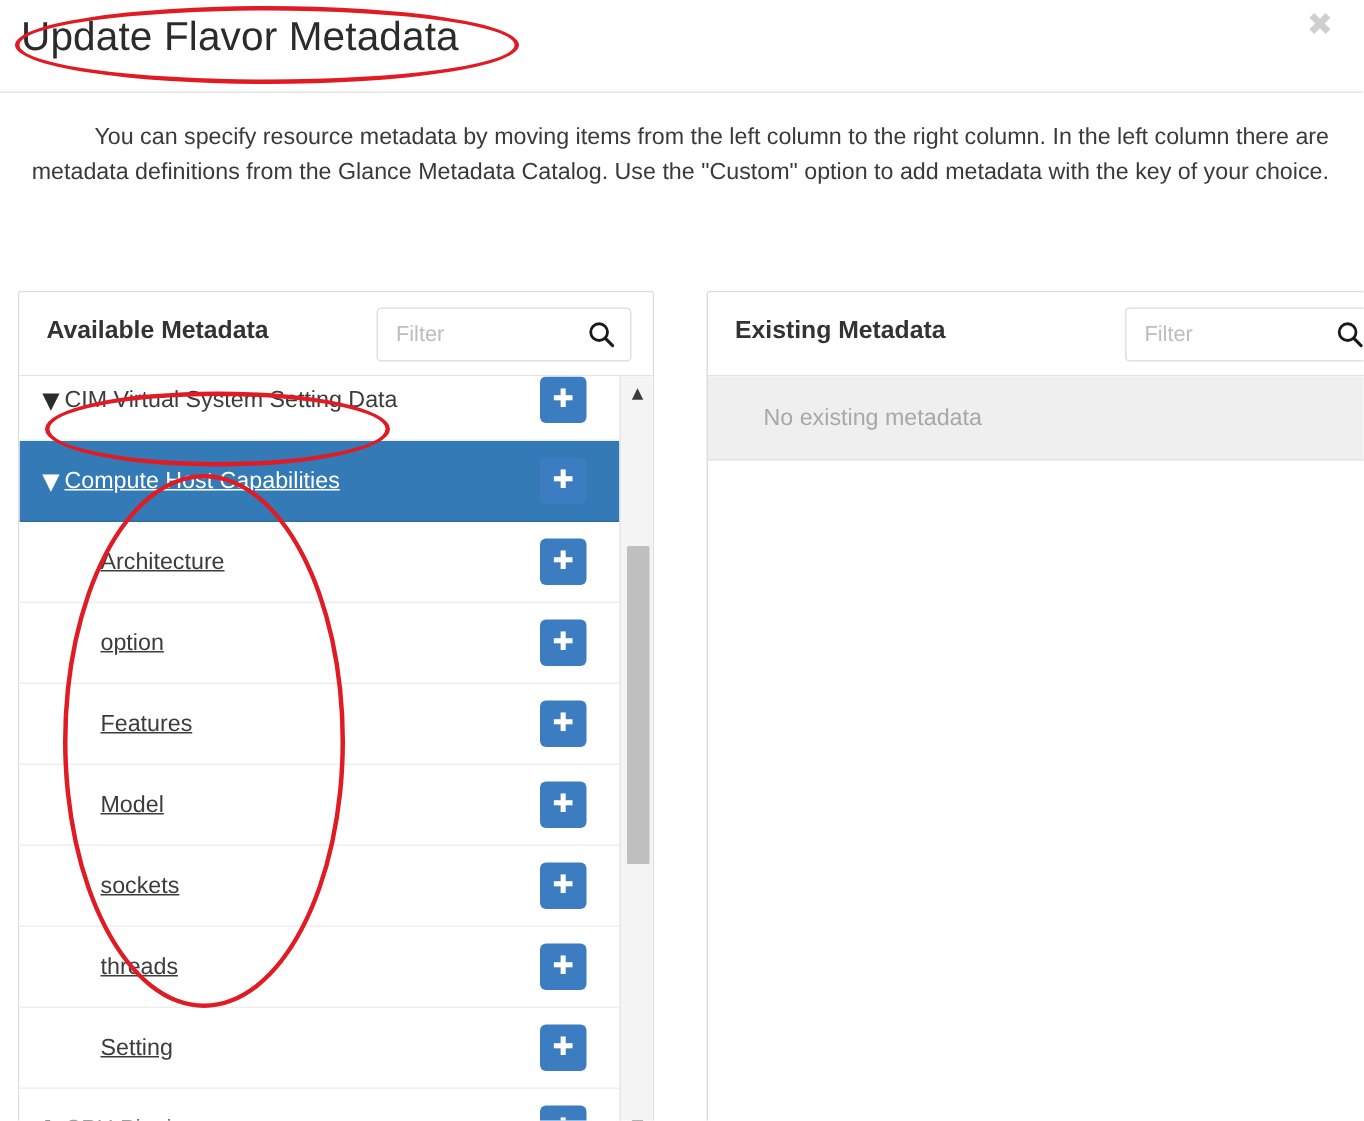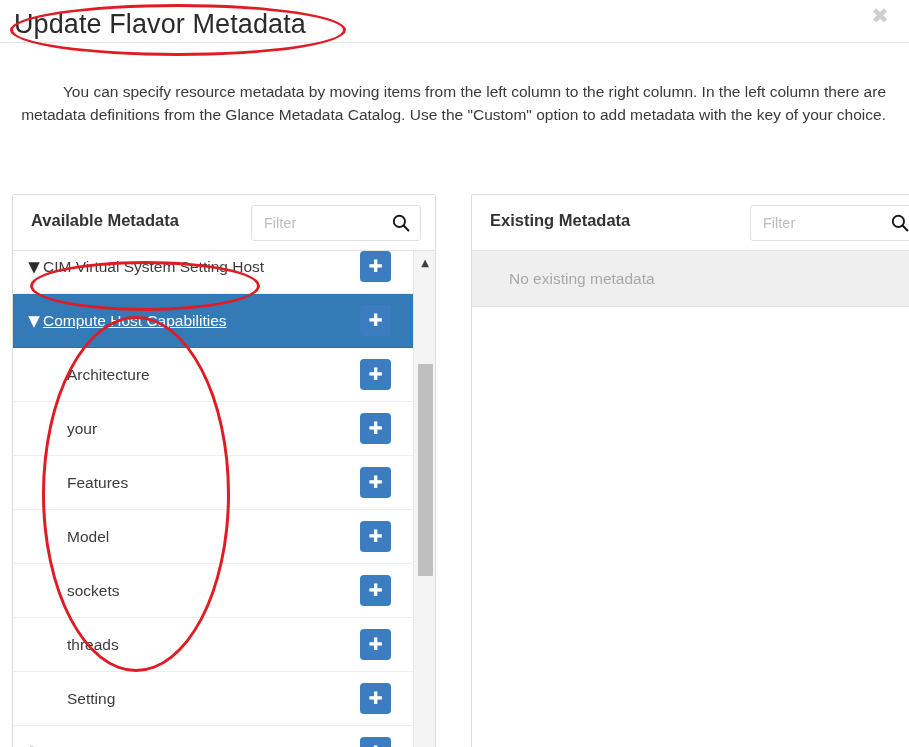--- a/index.html
+++ b/index.html
@@ -13,21 +13,21 @@
   #root {
     position: relative;
     width: 909px; height: 747px;
     background: #ffffff;
   }
 
   
   .modal-header {
     position: absolute;
     left: 0; top: 0;
-    width: 909px; height: 43px;
+    width: 909px; height: 62px;
     border-bottom: 1px solid #e5e5e5;
     background: #ffffff;
   }
   .modal-title {
     position: absolute;
     left: 14px; top: 9px;
     font-size: 27px;
     font-weight: 400;
     color: #2b2b2b;
     letter-spacing: 0.1px;
@@ -135,21 +135,21 @@
   }
   .row-label {
     position: absolute;
     top: 0; left: 30px;
     height: 54px;
     line-height: 54px;
     font-size: 15.5px;
     color: #3c3c3c;
     white-space: nowrap;
   }
-  .row.child .row-label { left: 54px; }
+  .row.child .row-label { left: 54px; text-decoration: underline; }
   .row.selected {
     background: #337ab7;
     border-bottom: 1px solid #2f6ea5;
   }
   .row.selected .row-label { color: #ffffff; text-decoration: underline; }
 
   .chev {
     position: absolute;
     left: 14px; top: 0;
     height: 54px;
@@ -268,40 +268,40 @@
             <line x1="11.6" y1="11.6" x2="16.4" y2="16.4" stroke="#1a1a1a" stroke-width="2.1" stroke-linecap="round"></line>
           </svg>
         </span>
       </div>
     </div>
 
     <div class="list-body">
       <div class="list-scroll" id="available-rows">
           <div class="row">
             <span class="chev">▼</span>
-            <span class="row-label">CIM Virtual System Setting Host</span>
+            <span class="row-label">CIM Virtual System Setting Data</span>
             <button class="add-btn">
               <span class="plus">✚</span>
             </button>
           </div>
           <div class="row selected">
             <span class="chev">▼</span>
             <span class="row-label">Compute Host Capabilities</span>
             <button class="add-btn">
               <span class="plus">✚</span>
             </button>
           </div>
           <div class="row child">
             <span class="row-label">Architecture</span>
             <button class="add-btn">
               <span class="plus">✚</span>
             </button>
           </div>
           <div class="row child">
-            <span class="row-label">your</span>
+            <span class="row-label">option</span>
             <button class="add-btn">
               <span class="plus">✚</span>
             </button>
           </div>
           <div class="row child">
             <span class="row-label">Features</span>
             <button class="add-btn">
               <span class="plus">✚</span>
             </button>
           </div>

